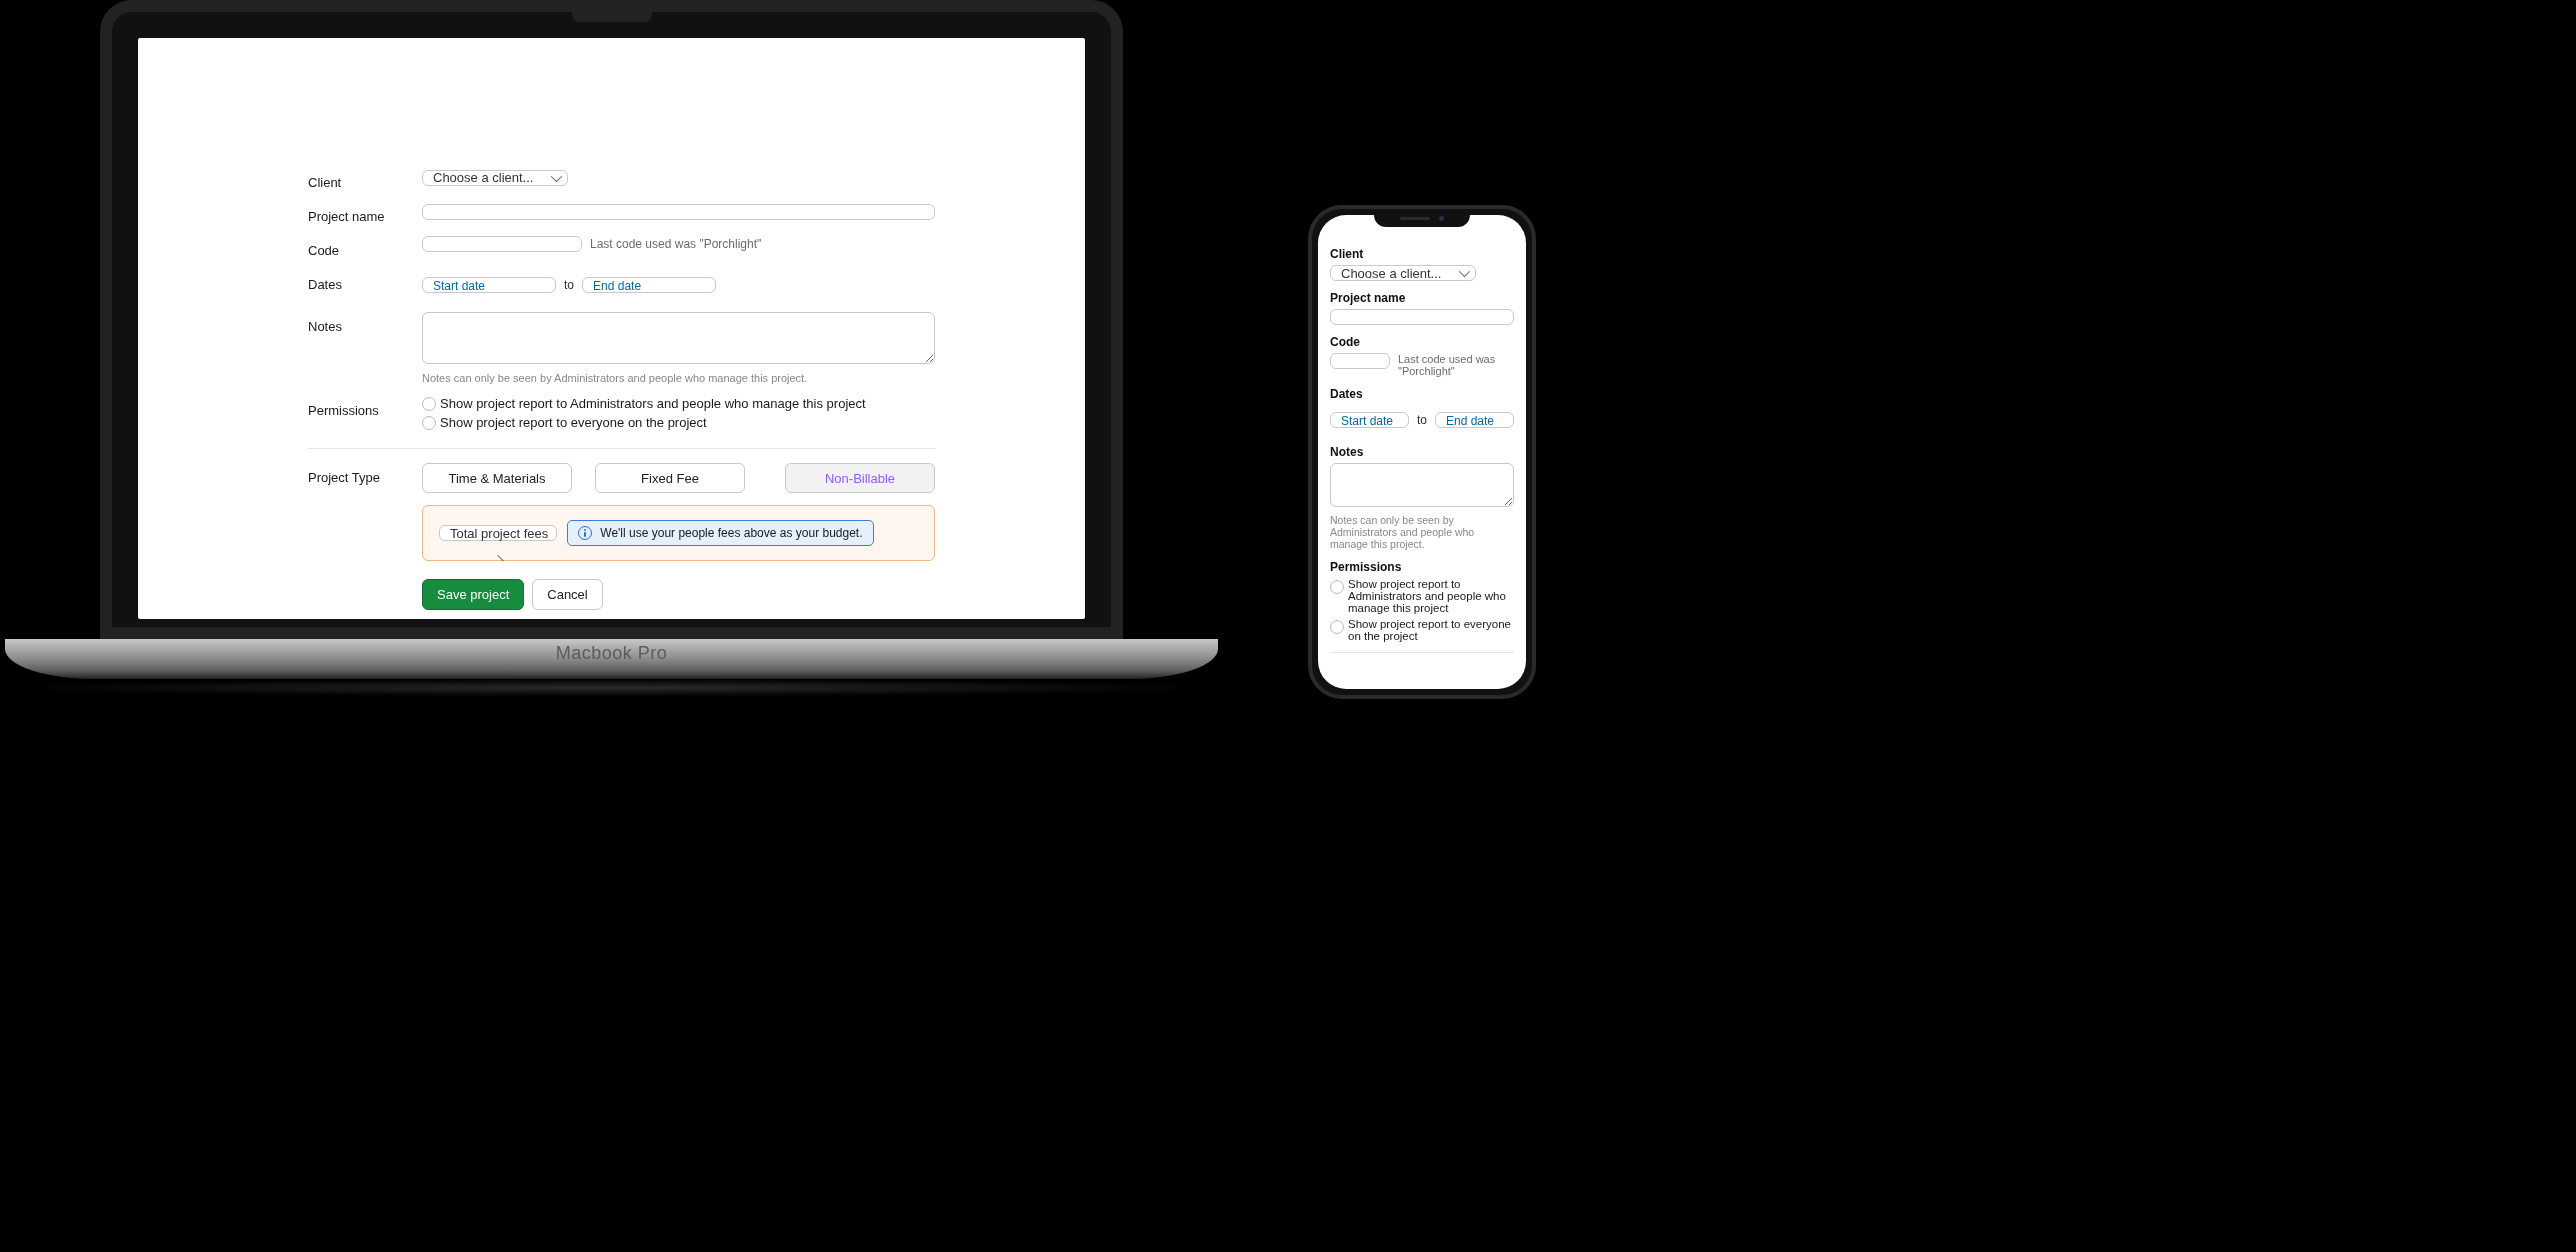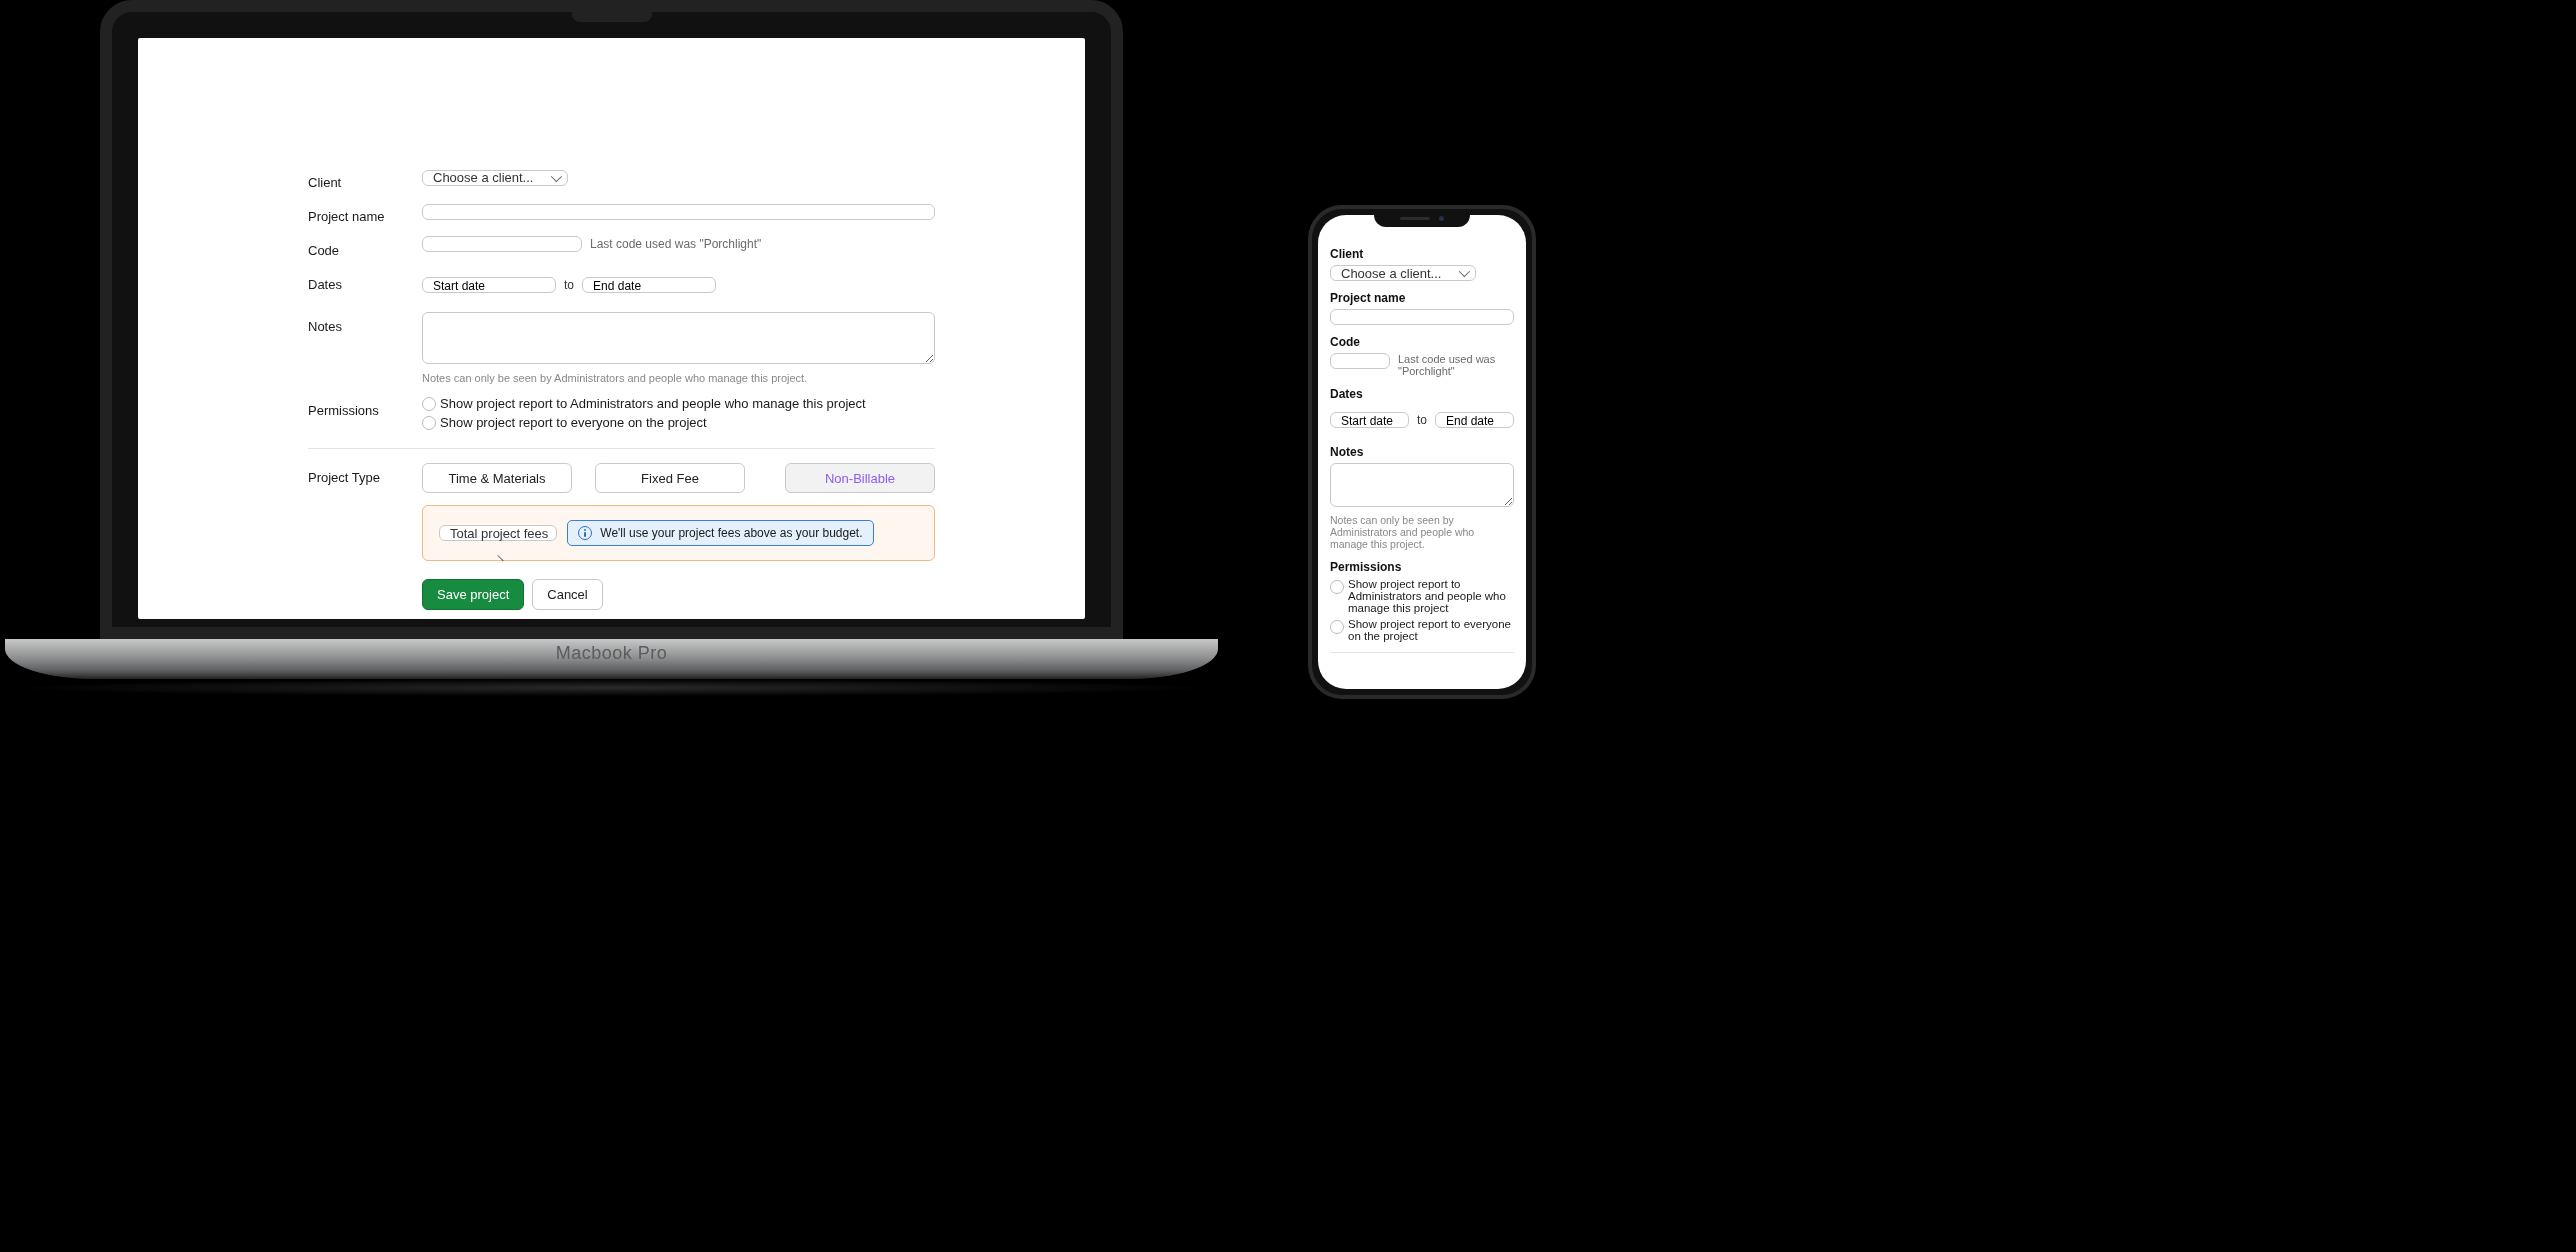--- a/index.html
+++ b/index.html
@@ -163,21 +163,21 @@
 .select .chev {
   width: 8px; height: 8px;
   border-right: 1.5px solid #666;
   border-bottom: 1.5px solid #666;
   transform: rotate(45deg) translateY(-2px);
 }
 .text-input.wide { width: 100%; }
 .text-input.narrow { width: 160px; }
 .date-input { width: 134px; }
 .date-sep { font-size: 12px; color: #333; margin: 8px 8px; }
-.placeholder { color: #000000; font-size: 12px; margin-top: 28px; }
+.placeholder { color: #0369a1; font-size: 12px; margin-top: 28px; }
 
 .textarea {
   width: 100%;
   height: 52px;
   border: 1px solid #c9c9c9;
   border-radius: 6px;
   resize: both;
   font-size: 13px;
   padding: 6px 8px;
 }
@@ -392,21 +392,21 @@
               <button class="seg-btn disabled">Non-Billable</button>
             </div>
 
             <div class="budget-box">
               <div class="select" style="background:#fff;flex-direction:column;">
                 <span>Total project fees</span>
                 <span class="chev"></span>
               </div>
               <div class="info-pill">
                 <span class="info-icon"></span>
-                <span>We'll use your project fees above as your budget.</span>
+                <span>We'll use your people fees above as your budget.</span>
               </div>
             </div>
 
             <div class="actions">
               <button class="btn-primary">Save project</button>
               <button class="btn-secondary">Cancel</button>
             </div>
           </div>
         </div>
 

